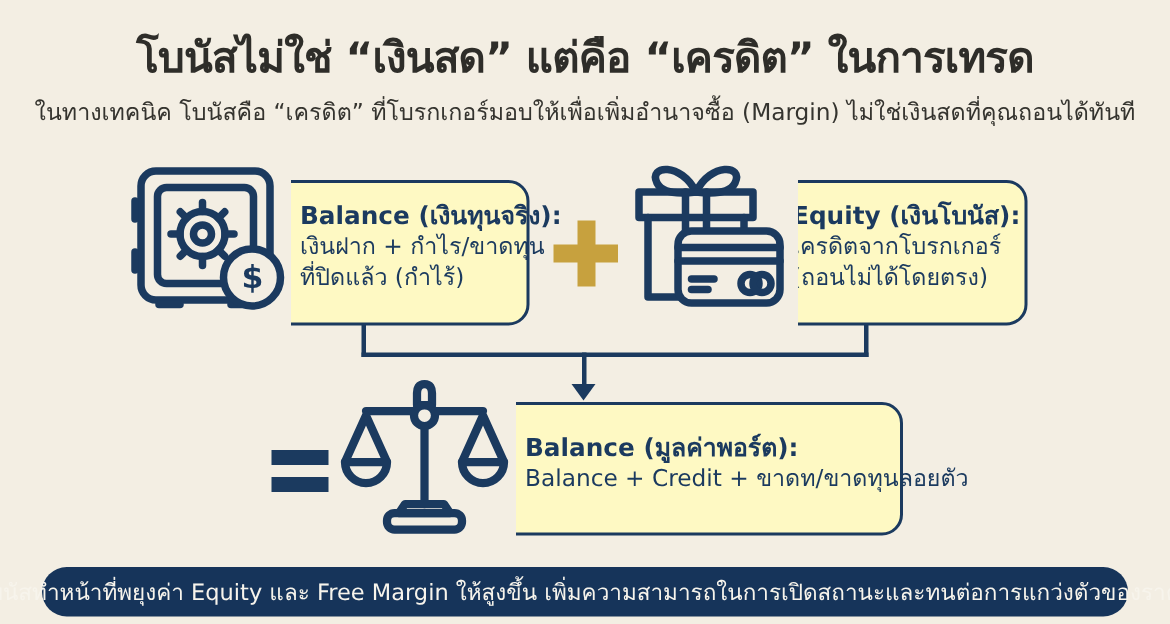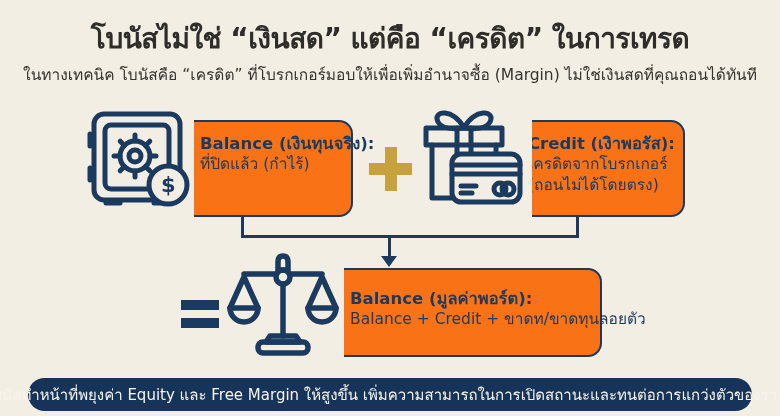--- a/index.html
+++ b/index.html
@@ -4,21 +4,21 @@
 <style>
   html,body{margin:0;padding:0;}
   body{font-family:"DejaVu Sans","Liberation Sans",sans-serif;}
   .frame{position:relative;width:780px;height:416px;background:#f3eee3;overflow:hidden;}
   .abs{position:absolute;}
 
   .title{left:0;top:16px;width:780px;text-align:center;font-size:28px;font-weight:800;
          color:#2e2d29;letter-spacing:-0.5px;}
   .subtitle{left:0;top:62px;width:780px;text-align:center;font-size:15.5px;color:#35342f;}
 
-  .card{border:2.5px solid #1b3a5f;border-radius:14px;background:#f97316;}
+  .card{border:2.5px solid #1b3a5f;border-radius:14px;background:#fef9c3;}
   .card-balance{left:137px;top:120px;width:212px;height:93px;}
   .card-credit{left:470px;top:120px;width:211px;height:93px;}
   .card-equity{left:283px;top:268px;width:315px;height:85px;}
 
   .card-text{position:absolute;color:#1b3a5f;}
   .bal-text{left:61px;top:11px;width:150px;}
   .cred-text{left:56px;top:11px;width:152px;}
   .eq-text{left:65px;top:18px;width:248px;}
   .card-head{font-size:16.5px;font-weight:800;line-height:21px;white-space:nowrap;}
   .card-line{font-size:15.5px;line-height:21px;white-space:nowrap;}
@@ -62,20 +62,21 @@
 
   <div class="abs line conn-left-v"></div>
   <div class="abs line conn-right-v"></div>
   <div class="abs line conn-h"></div>
   <div class="abs line conn-mid-v"></div>
   <div class="abs arrowhead"></div>
 
   <div class="abs card card-balance">
     <div class="card-text bal-text">
       <div class="card-head">Balance (เงินทุนจริง):</div>
+      <div class="card-line">เงินฝาก + กำไร/ขาดทุน</div>
       <div class="card-line">ที่ปิดแล้ว (กำไร้)</div>
     </div>
   </div>
   <div class="abs iconwrap icon-vault">
     <svg width="114" height="116" viewBox="0 0 114 116" fill="none" stroke="#1b3a5f" stroke-width="5" stroke-linejoin="round" stroke-linecap="round">
       <rect x="14" y="8" width="86" height="86" rx="10"></rect>
       <rect x="25" y="19" width="64" height="64" rx="6"></rect>
       <g>
         <circle cx="55" cy="50" r="15"></circle>
         <circle cx="55" cy="50" r="6"></circle>
@@ -97,21 +98,21 @@
     <div class="abs coin-symbol" style="left:81px;top:67px;">$</div>
   </div>
 
   <div class="abs plus" title="+">
     <div class="h"></div>
       <div class="v"></div>
   </div>
 
   <div class="abs card card-credit">
     <div class="card-text cred-text">
-      <div class="card-head">Credit (เงิาพอรัส):</div>
+      <div class="card-head">Equity (เงินโบนัส):</div>
       <div class="card-line">เครดิตจากโบรกเกอร์</div>
       <div class="card-line">(ถอนไม่ได้โดยตรง)</div>
     </div>
   </div>
   <div class="abs iconwrap icon-gift">
     <svg width="120" height="120" viewBox="0 0 120 120" fill="none" stroke="#1b3a5f" stroke-width="5" stroke-linejoin="round" stroke-linecap="round">
       <path d="M52 26 C42 6 20 8 26 20 C30 28 44 27 52 26 Z"></path>
       <path d="M52 26 C62 6 84 8 78 20 C74 28 60 27 52 26 Z"></path>
       <rect x="14" y="26" width="76" height="17"></rect>
       <path d="M20 43 L20 96 L44 96"></path>

